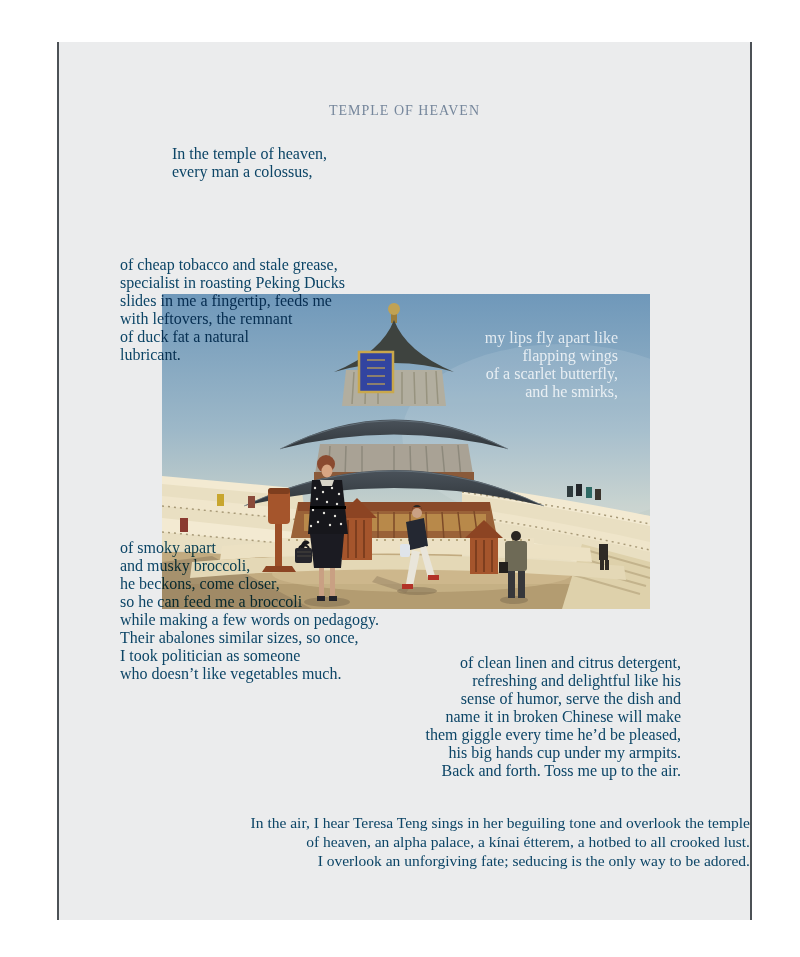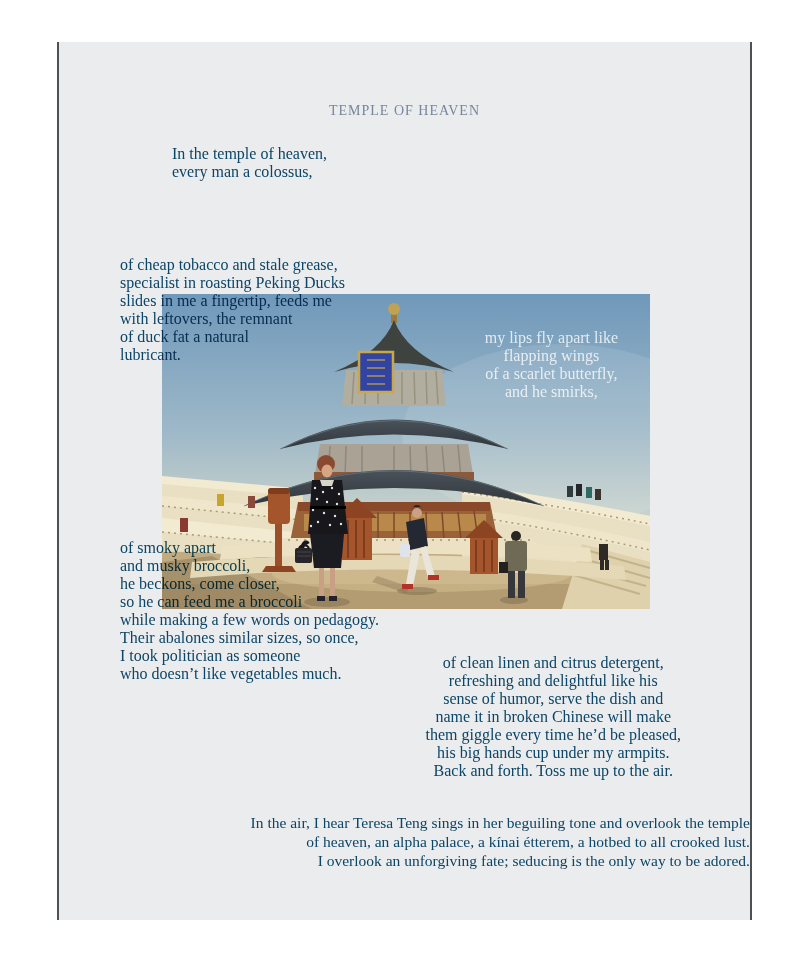--- a/index.html
+++ b/index.html
@@ -5,21 +5,21 @@
   html,body{margin:0;padding:0;background:#ffffff;}
   body{width:800px;height:957px;position:relative;overflow:hidden;
        font-family:"Liberation Serif", serif;}
   .sheet{position:absolute;left:57px;top:42px;width:695px;height:878px;
          background:#ebeced;border-left:2px solid #4c5156;border-right:2px solid #4c5156;
          box-sizing:border-box;}
   .title{position:absolute;top:45px;left:0;width:100%;text-align:center;
          font-size:14px;letter-spacing:1px;color:#76879c;margin-top:16px;}
   .stanza{position:absolute;font-size:16px;line-height:18px;color:#0c4a6e;
           mix-blend-mode:multiply;white-space:nowrap;}
-  .stanza.right{text-align:center;}
+  .stanza.right{text-align:right;}
   .stanza.light{color:rgba(255,255,255,0.78);mix-blend-mode:normal;z-index:3;}
   .s1{left:113px;top:103px;}
   .s2{left:441px;top:141px;}
   .s3{left:61px;top:214px;z-index:2;}
   .s4{right:132px;top:287px;}
   .s5{left:61px;top:497px;z-index:2;}
   .s6{right:69px;top:612px;}
   .s7{left:0;top:771px;width:100%;text-align:right;font-size:15.5px;line-height:19px;}
   .photo{position:absolute;left:103px;top:252px;width:488px;height:315px;z-index:1;}
   .photo svg{display:block;}

